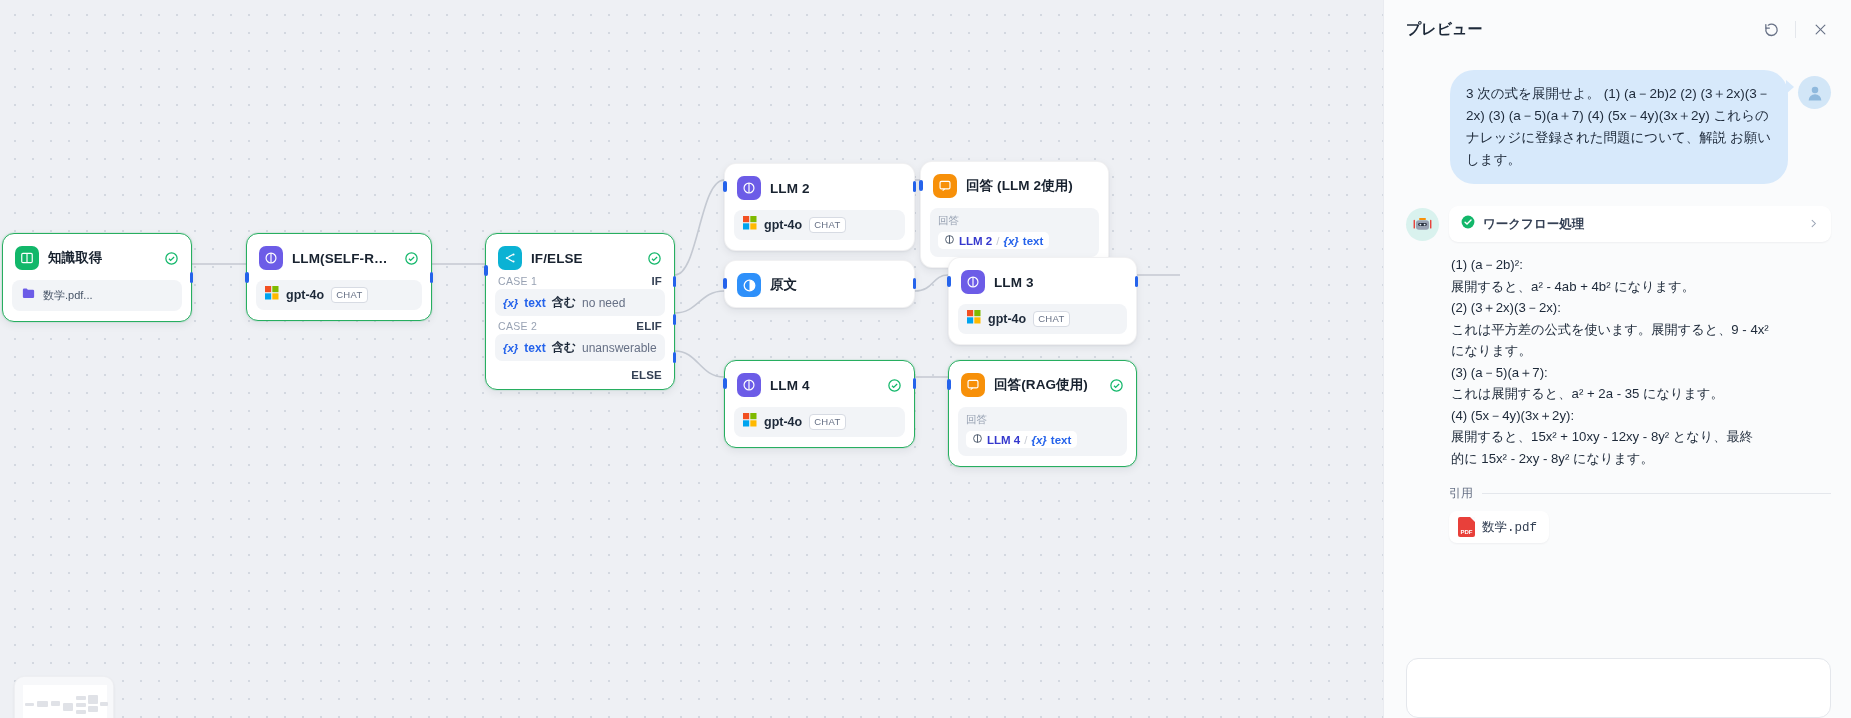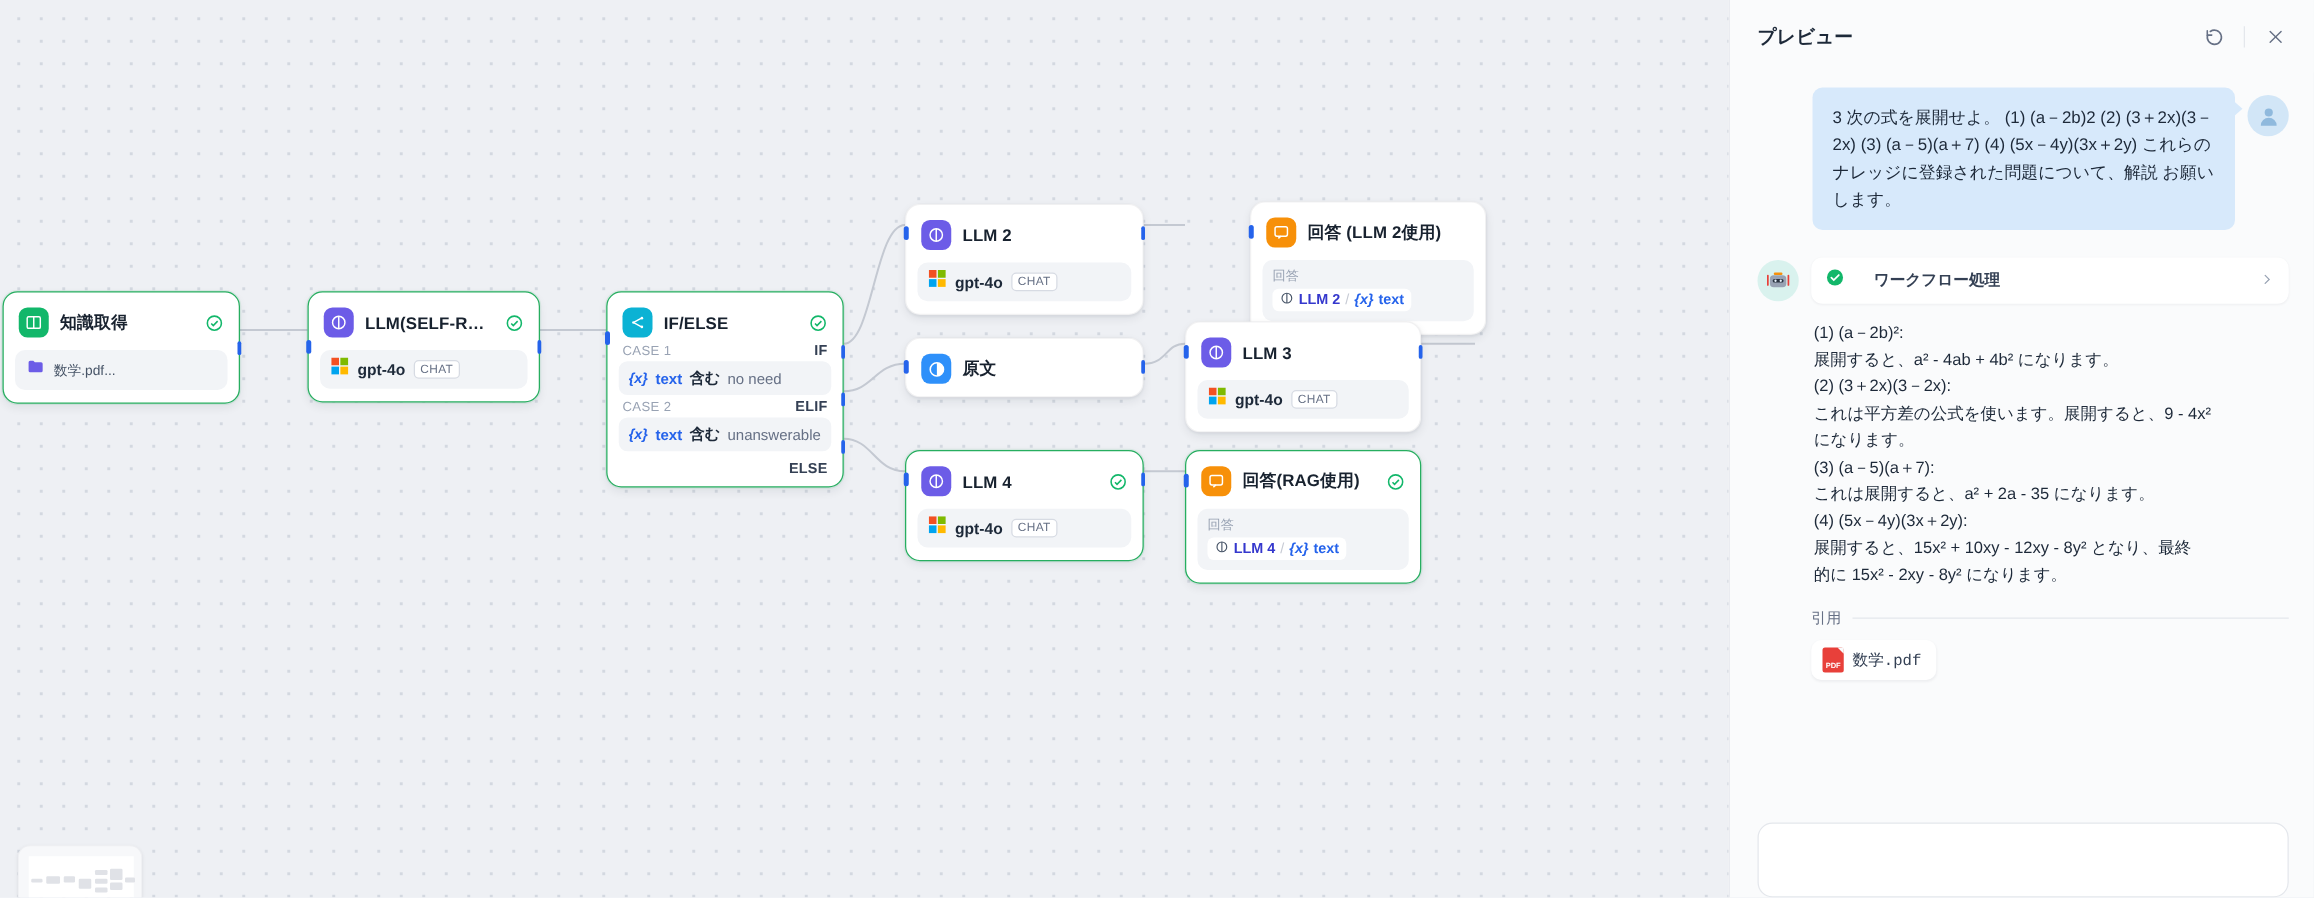--- a/index.html
+++ b/index.html
@@ -116,21 +116,21 @@
   }
   #pv-title { font-size: 15px; font-weight: 700; color: #1d2939; }
   .pv-actions { margin-left: auto; display: flex; align-items: center; gap: 13px; }
   .pv-btn { width: 22px; height: 22px; display:flex; align-items:center; justify-content:center; cursor: pointer; }
   .pv-div { width: 1px; height: 17px; background: #e4e7ec; }
 
   #pv-body { flex: 1 1 auto; overflow: hidden; padding: 12px 20px 0 22px; }
 
   .msg-user { display: flex; justify-content: flex-end; align-items: flex-start; gap: 10px; }
   .bubble-user {
-    background: #d7e9fb; border-radius: 8px; padding: 13px 16px;
+    background: #d7e9fb; border-radius: 24px; padding: 13px 16px;
     max-width: 338px; font-size: 13.5px; line-height: 1.63; color: #1d2939;
     position: relative;
   }
   .bubble-user::after {
     content: ""; position: absolute; right: -6px; top: 10px;
     border-left: 8px solid #d7e9fb; border-top: 7px solid transparent; border-bottom: 7px solid transparent;
   }
   .avatar-user {
     width: 33px; height: 33px; border-radius: 50%; flex: 0 0 auto;
     background: #d2e6f7; display: flex; align-items: center; justify-content: center; margin-top: 6px;
@@ -142,21 +142,21 @@
     background: #d9f2ee; display: flex; align-items: center; justify-content: center; margin-top: 2px;
   }
   .bot-col { flex: 1 1 auto; min-width: 0; }
 
   .wf-card {
     background: #ffffff; border-radius: 9px;
     padding: 9px 12px; display: flex; align-items: center; gap: 8px;
     box-shadow: 0 1px 2px rgba(16,24,40,0.05);
     cursor: pointer;
   }
-  .wf-label { font-size: 12.5px; color: #344054; font-weight: 600; margin-left: 16px; }
+  .wf-label { font-size: 12.5px; color: #344054; font-weight: 600; }
   .wf-chev { margin-left: auto; color: #98a2b3; font-size: 13px; }
 
   .bot-text {
     margin-top: 12px; padding: 0 2px;
     font-size: 13.2px; line-height: 1.63; color: #1d2939;
   }
   .bot-text div { white-space: pre-wrap; }
 
   .cite-wrap { margin-top: 16px; }
   .cite-head { display: flex; align-items: center; gap: 9px; }
@@ -335,21 +335,21 @@
             <rect x="7.3" y="7.3" width="6.2" height="6.2" fill="#ffb900"></rect>
           </svg>
         </span>
         <span class="chip-model">gpt-4o</span>
         <span class="chip-tag">CHAT</span>
       </div>
       <div class="handle l" style="top:17px; margin-top:0;"></div>
       <div class="handle r" style="top:17px; margin-top:0;"></div>
     </div>
 
-    <div class="node" style="left:724px; top:270px; width:191px; padding-bottom:9px;">
+    <div class="node" style="left:724px; top:260px; width:191px; padding-bottom:9px;">
       <div class="node-head">
         <span class="node-ic" style="background:#2e90fa">
           <svg width="15" height="15" viewBox="0 0 24 24">
             <circle cx="12" cy="12" r="8.5" fill="none" stroke="#fff" stroke-width="2"></circle>
             <path d="M12 3.5a8.5 8.5 0 010 17z" fill="#fff"></path>
           </svg>
         </span>
         <span class="node-title">原文</span>
       </div>
       <div class="handle l" style="top:17px; margin-top:0;"></div>
@@ -381,21 +381,21 @@
             <rect x="7.3" y="7.3" width="6.2" height="6.2" fill="#ffb900"></rect>
           </svg>
         </span>
         <span class="chip-model">gpt-4o</span>
         <span class="chip-tag">CHAT</span>
       </div>
       <div class="handle l" style="top:17px; margin-top:0;"></div>
       <div class="handle r" style="top:17px; margin-top:0;"></div>
     </div>
 
-    <div class="node" style="left:1000px; top:161px; width:189px;">
+    <div class="node" style="left:920px; top:161px; width:189px;">
       <div class="node-head">
         <span class="node-ic" style="background:#f79009">
           <svg width="14" height="14" viewBox="0 0 24 24" fill="none" stroke="#fff" stroke-width="2">
             <rect x="3.5" y="4" width="17" height="13" rx="2.5"></rect>
               <path d="M8 20l3.5-3"></path>
           </svg>
         </span>
         <span class="node-title">回答 (LLM 2使用)</span>
       </div>
       <div class="ans-block">

